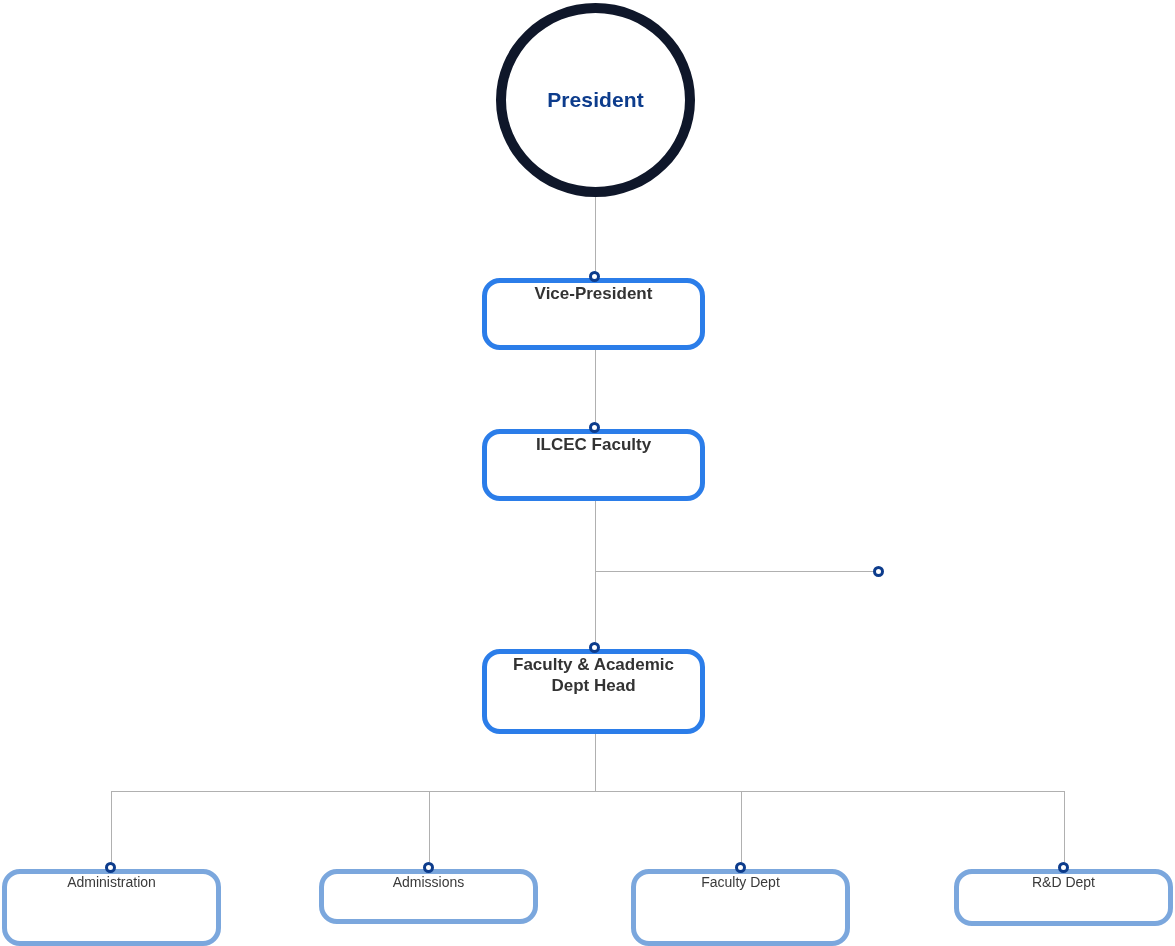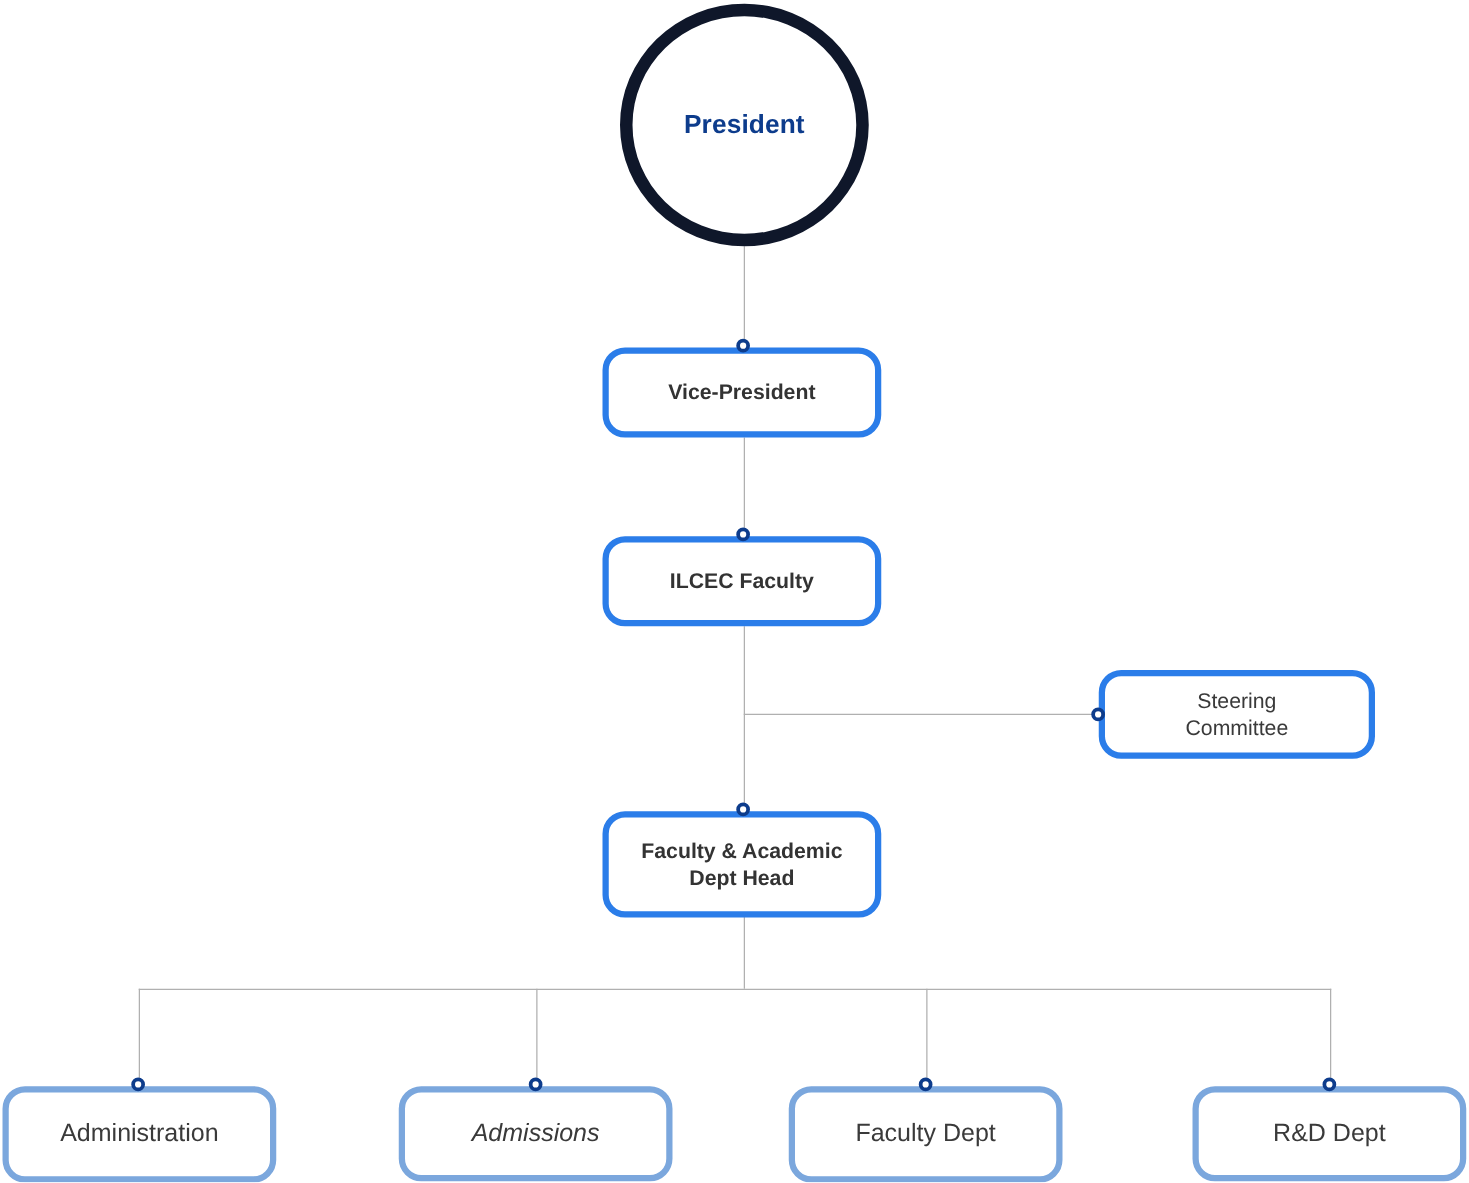--- a/index.html
+++ b/index.html
@@ -60,21 +60,20 @@
     letter-spacing: .1px;
   }
 
   
   .node-box {
     position: absolute;
     background: #ffffff;
     border-radius: 18px;
     box-sizing: border-box;
     display: flex;
-    align-items: center;
     justify-content: center;
     z-index: 5;
   }
   .node-box .node-label {
     text-align: center;
     line-height: 1.24;
     white-space: pre-line;
   }
 
   .level-primary {
@@ -94,21 +93,21 @@
     font-weight: normal;
     font-size: 17px;
   }
 
   .level-leaf {
     border: 5px solid #7ba7dd;
   }
   .level-leaf .node-label {
     color: #3a3a3a;
     font-weight: normal;
-    font-size: 20px;
+    font-size: 14px;
   }
 </style>
 </head>
 <body>
 
 <div id="chart-canvas">
 
   <div class="conn conn-v" style="left:595px; top:197px; height:81px;"></div>
 
   <div class="conn conn-v" style="left:595px; top:350px; height:79px;"></div>
@@ -133,45 +132,41 @@
   <div class="node-box level-primary" style="left:482px; top:278px; width:223px; height:72px;">
     <span class="node-label">Vice-President</span>
   </div>
   <div class="dot" style="left:589px; top:271px;"></div>
 
   <div class="node-box level-primary" style="left:482px; top:429px; width:223px; height:72px;">
     <span class="node-label">ILCEC Faculty</span>
   </div>
   <div class="dot" style="left:589px; top:422px;"></div>
 
-  <div class="node-box level-side" style="left:879px; top:536px; width:221px; height:71px;">
-    <span class="node-label">Steering
-Committee</span>
-  </div>
   <div class="dot" style="left:873px; top:566px;"></div>
 
   <div class="node-box level-primary" style="left:482px; top:649px; width:223px; height:85px;">
     <span class="node-label">Faculty &amp; Academic
 Dept Head</span>
   </div>
   <div class="dot" style="left:589px; top:642px;"></div>
 
   <div class="node-box level-leaf" style="left:2px; top:869px; width:219px; height:77px;">
     <span class="node-label">Administration</span>
   </div>
   <div class="dot" style="left:105px; top:862px;"></div>
 
-  <div class="node-box level-leaf" style="left:319px; top:869px; width:219px; height:76px;font-style:italic;">
+  <div class="node-box level-leaf" style="left:319px; top:869px; width:219px; height:55px;">
     <span class="node-label">Admissions</span>
   </div>
   <div class="dot" style="left:423px; top:862px;"></div>
 
   <div class="node-box level-leaf" style="left:631px; top:869px; width:219px; height:77px;">
     <span class="node-label">Faculty Dept</span>
   </div>
   <div class="dot" style="left:735px; top:862px;"></div>
 
-  <div class="node-box level-leaf" style="left:954px; top:869px; width:219px; height:76px;">
+  <div class="node-box level-leaf" style="left:954px; top:869px; width:219px; height:57px;">
     <span class="node-label">R&amp;D Dept</span>
   </div>
   <div class="dot" style="left:1058px; top:862px;"></div>
 
 </div>
 
 </body></html>

